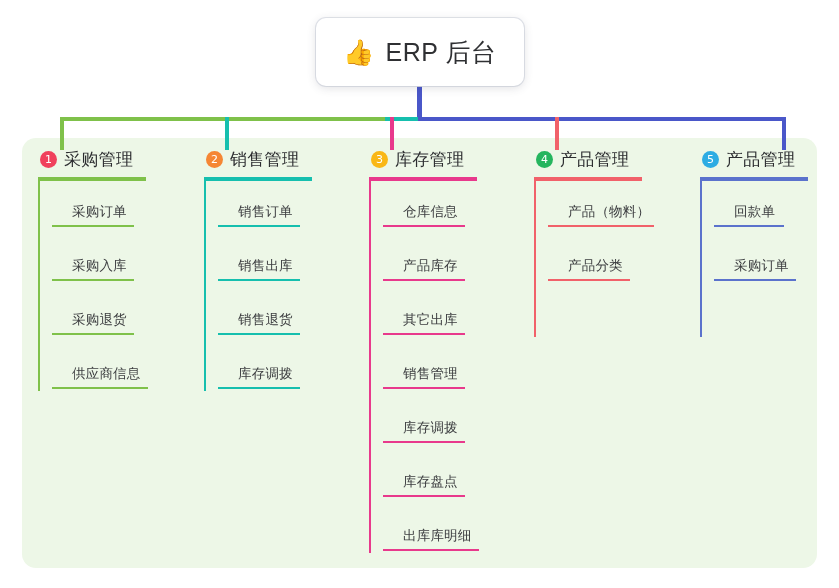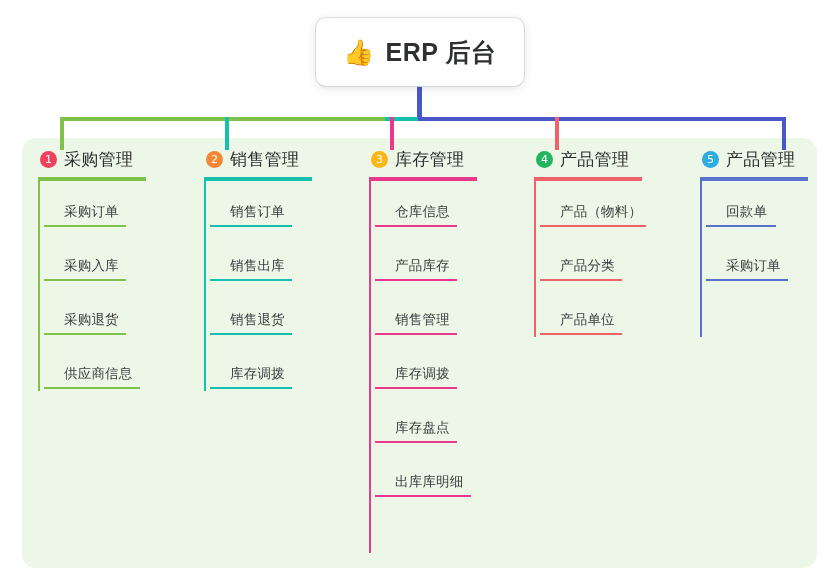--- a/index.html
+++ b/index.html
@@ -38,21 +38,20 @@
   #root-emoji {
     font-size: 25px;
     line-height: 1;
     color: #f2b63c;
   }
   #root-title {
     font-size: 25px;
     color: #2f3033;
     letter-spacing: 0.5px;
     white-space: nowrap;
-    font-weight: bold;
   }
 
   
   .conn { position: absolute; z-index: 2; }
 
   #trunk-vertical {
     left: 417px; top: 86px; width: 5px; height: 33px;
     background: #4a57c9;
   }
 
@@ -101,21 +100,21 @@
     white-space: nowrap;
     letter-spacing: 0.3px;
   }
   .col-rule {
     height: 4px;
     margin-top: 5px;
   }
 
   .col-body {
     position: relative;
-    padding-left: 4px;
+    padding-left: 12px;
     font-family: Liberation Serif, serif;
   }
   .spine {
     position: absolute;
     left: 0px;
     top: 0px;
     width: 2px;
   }
 
   .leaf {
@@ -229,20 +228,24 @@
           <div class="spine" style="background: rgb(232, 57, 140); height: 372px;"></div>
           <div class="leaf">
             <span class="leaf-label">仓库信息</span>
             <div class="leaf-rule" style="width: 82px; background: rgb(232, 57, 140);"></div>
           </div>
           <div class="leaf">
             <span class="leaf-label">产品库存</span>
             <div class="leaf-rule" style="width: 82px; background: rgb(232, 57, 140);"></div>
           </div>
           <div class="leaf">
+            <span class="leaf-label">其它出库</span>
+            <div class="leaf-rule" style="width: 82px; background: rgb(232, 57, 140);"></div>
+          </div>
+          <div class="leaf">
             <span class="leaf-label">销售管理</span>
             <div class="leaf-rule" style="width: 82px; background: rgb(232, 57, 140);"></div>
           </div>
           <div class="leaf">
             <span class="leaf-label">库存调拨</span>
             <div class="leaf-rule" style="width: 82px; background: rgb(232, 57, 140);"></div>
           </div>
           <div class="leaf">
             <span class="leaf-label">库存盘点</span>
             <div class="leaf-rule" style="width: 82px; background: rgb(232, 57, 140);"></div>
@@ -262,24 +265,20 @@
         <div class="col-body">
           <div class="spine" style="background: rgb(241, 97, 106); height: 156px;"></div>
           <div class="leaf">
             <span class="leaf-label">产品（物料）</span>
             <div class="leaf-rule" style="width: 106px; background: rgb(241, 97, 106);"></div>
           </div>
           <div class="leaf">
             <span class="leaf-label">产品分类</span>
             <div class="leaf-rule" style="width: 82px; background: rgb(241, 97, 106);"></div>
           </div>
-          <div class="leaf">
-            <span class="leaf-label">产品单位</span>
-            <div class="leaf-rule" style="width: 82px; background: rgb(241, 97, 106);"></div>
-          </div>
         </div>
       </div>
       <div class="column" style="left: 700px;">
         <div class="col-header">
           <span class="badge" style="background: rgb(45, 172, 227);">5</span>
           <span class="col-title">产品管理</span>
         </div>
         <div class="col-rule" style="width: 108px; background: rgb(91, 114, 204);"></div>
         <div class="col-body">
           <div class="spine" style="background: rgb(91, 114, 204); height: 156px;"></div>

